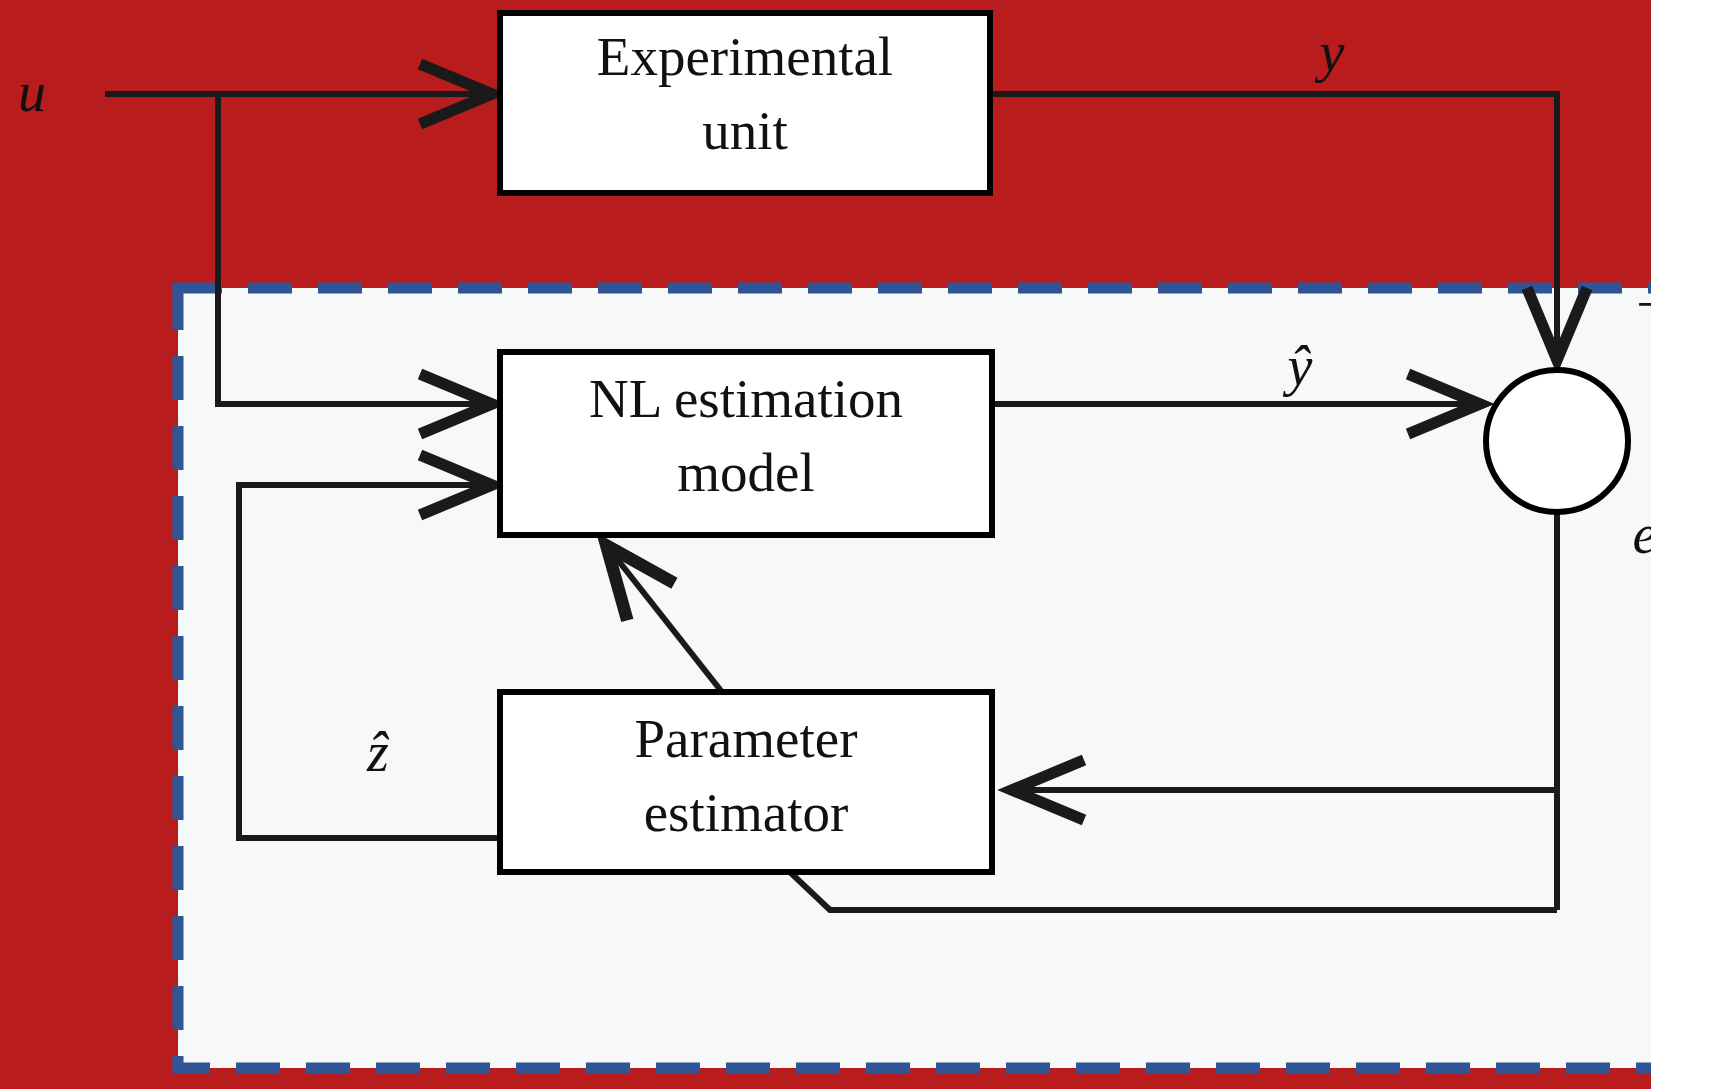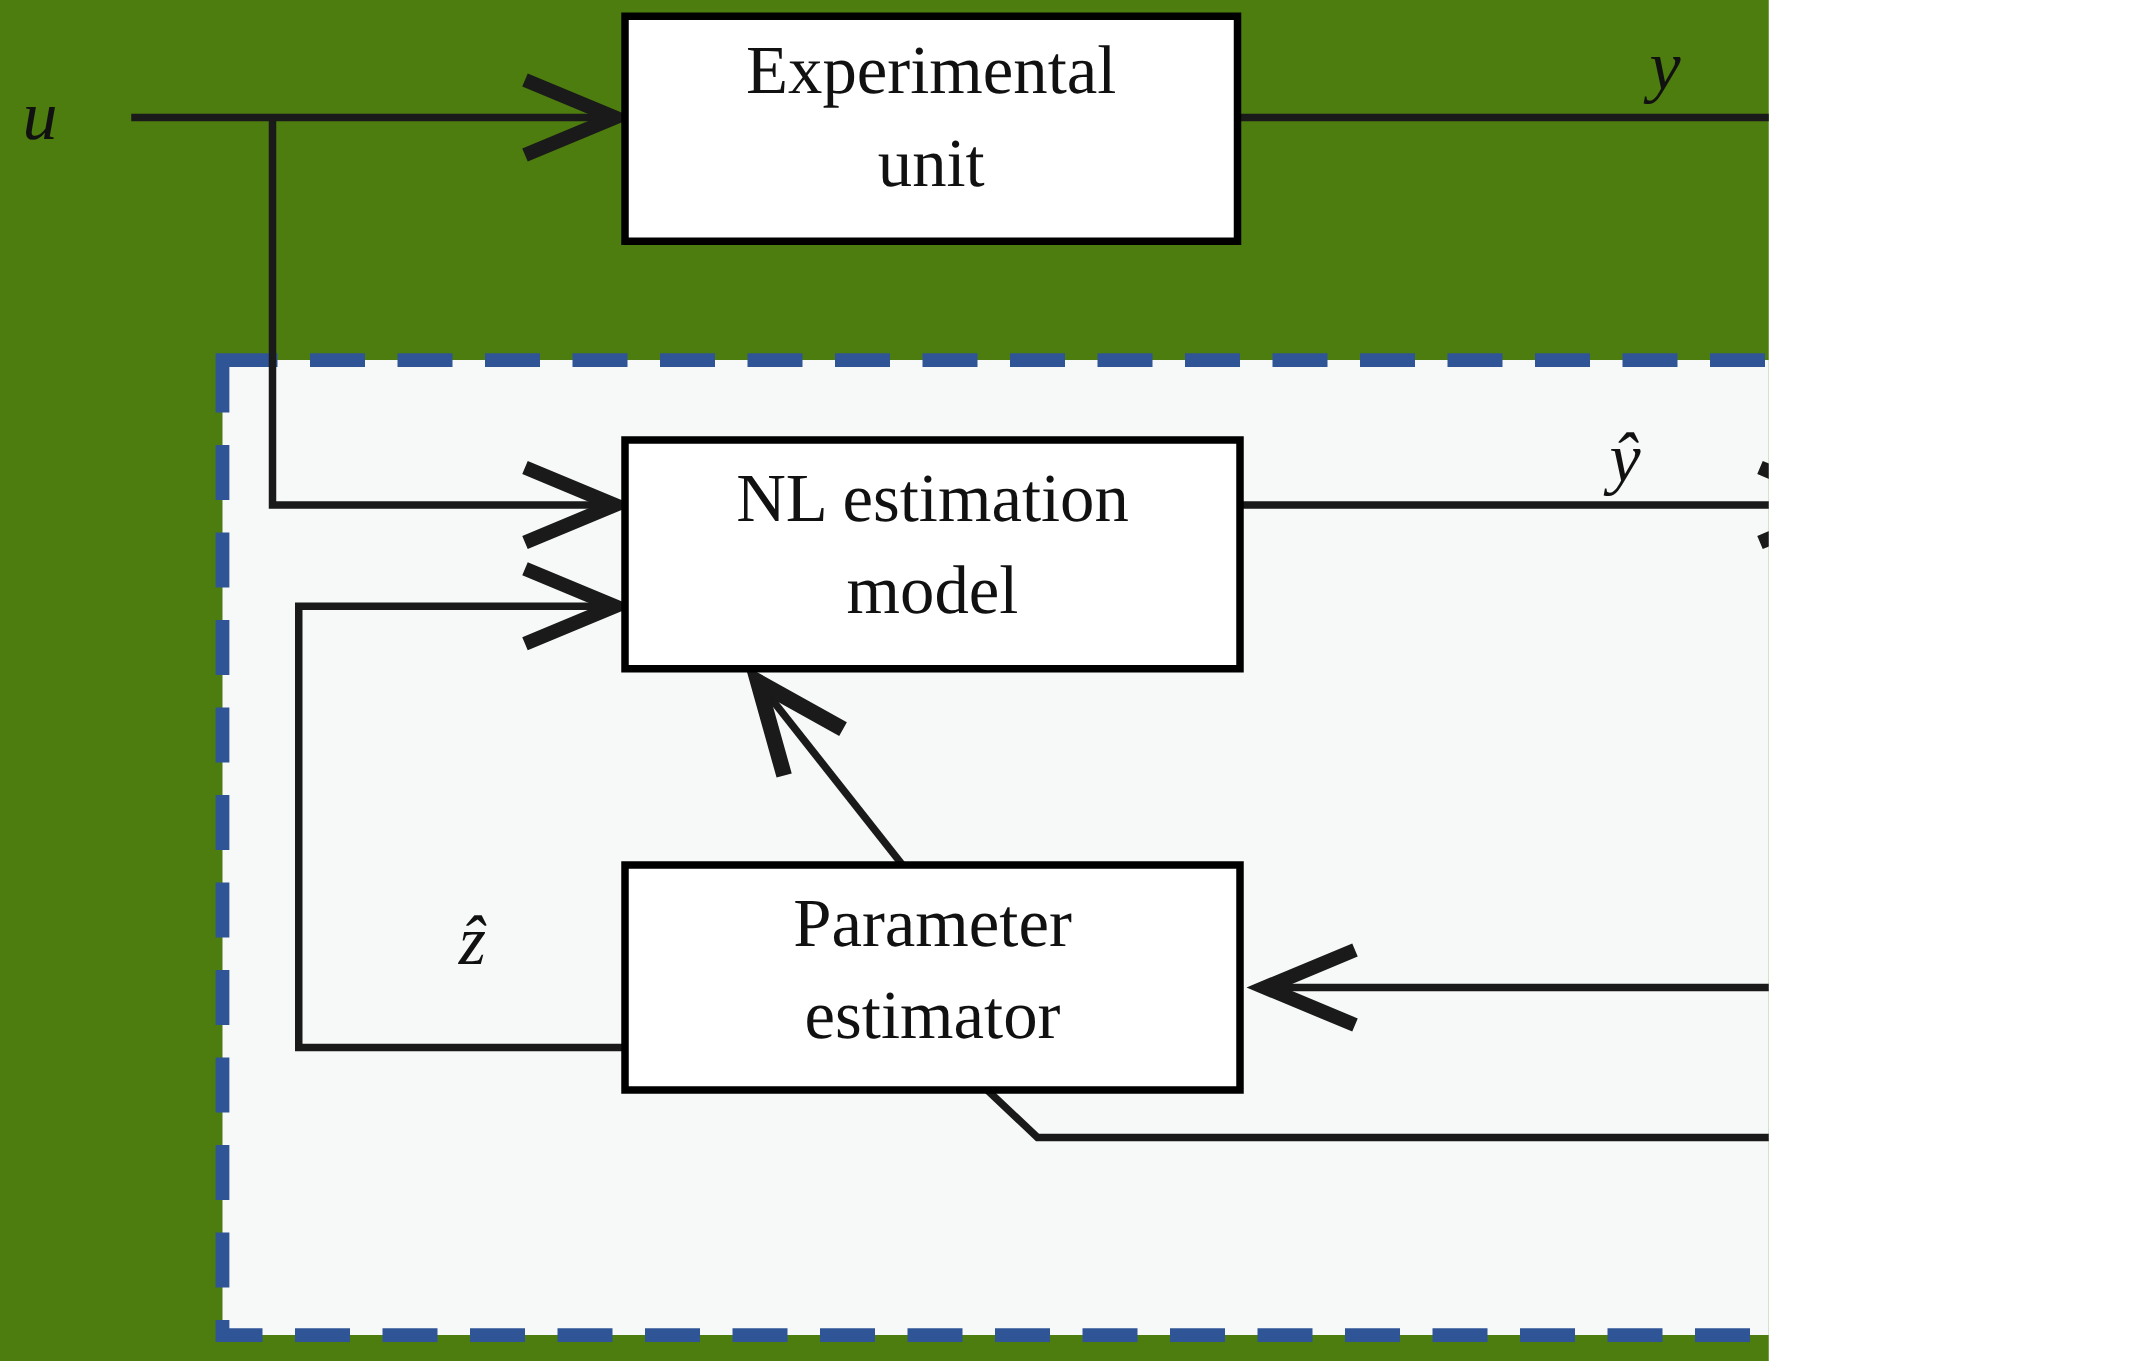--- a/index.html
+++ b/index.html
@@ -5,23 +5,23 @@
   html, body {
     margin: 0;
     padding: 0;
     background: #ffffff;
   }
   body {
     font-family: "Liberation Serif", "DejaVu Serif", serif;
   }
   #canvas {
     position: relative;
-    width: 1415px;
+    width: 1651px;
     height: 1089px;
-    background: #4d7c0f;
+    background: #b91c1c;
     overflow: hidden;
   }
   #diagram-svg {
     position: absolute;
     left: 0;
     top: 0;
     width: 1719px;
     height: 1089px;
   }
   .box-label {

